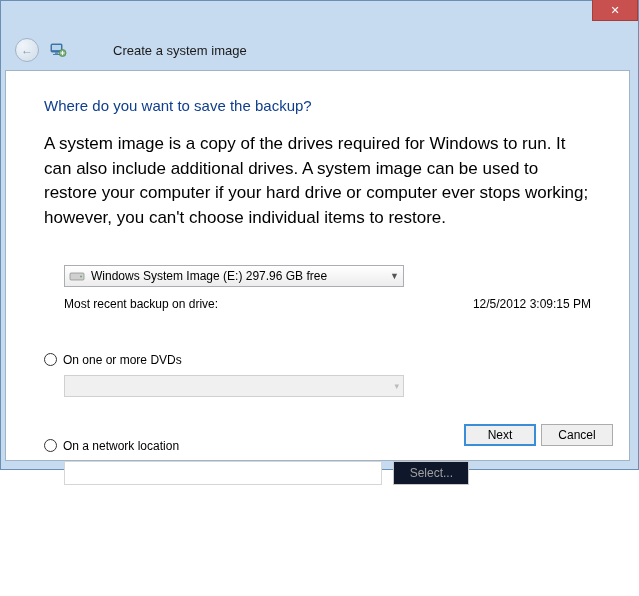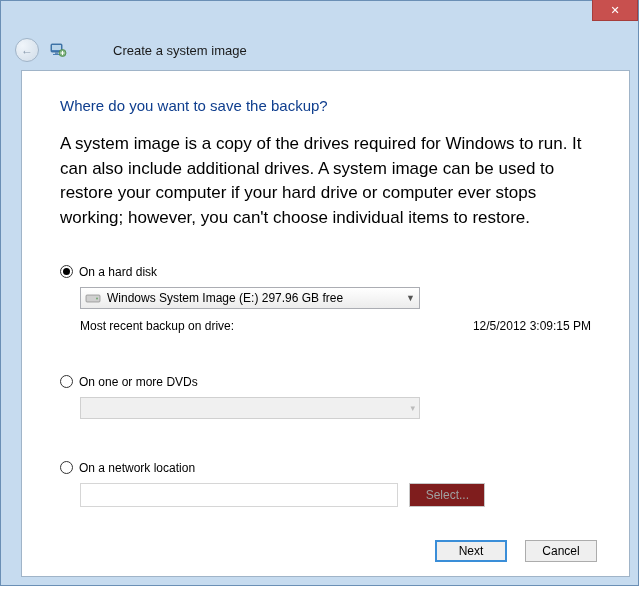--- a/index.html
+++ b/index.html
@@ -65,22 +65,22 @@
   }
   .header-title {
     color: #1a1a1a;
     font-size: 13px;
     margin-left: 36px;
   }
   .content-wrap {
     border: 1px solid #6a8fb5;
     border-top: none;
     background: #c6dbef;
-    padding: 0 8px 8px 20px;
-    height: 516px;
+    padding: 0 8px 8px 4px;
+    height: 400px;
   }
   .content {
     background: #fff;
     height: 100%;
     padding: 26px 38px 14px 38px;
     position: relative;
     border: 1px solid #a0b4c8;
   }
   .main-heading {
     color: #0f3e8e;
@@ -166,35 +166,35 @@
     height: 24px;
     border: 1px solid #d6d6d6;
     background: #fff;
     display: inline-block;
     vertical-align: top;
   }
   .select-btn {
     width: 76px;
     height: 24px;
     border: 1px solid #c8c8c8;
-    background: #7f1d1d;
+    background: #0f172a;
     color: #a0a0a0;
     font-size: 12px;
     margin-left: 8px;
     display: inline-flex;
     align-items: center;
     justify-content: center;
     vertical-align: top;
   }
   .footer {
     position: absolute;
-    right: 32px;
+    right: 16px;
     bottom: 14px;
     display: flex;
-    gap: 18px;
+    gap: 5px;
     margin-top: 12px;
   }
   .btn {
     width: 72px;
     height: 22px;
     border: 1px solid #acacac;
     background: #efefef;
     font-size: 12px;
     display: flex;
     align-items: center;
@@ -232,24 +232,20 @@
 </div>
 
 <div class="content-wrap">
   <div class="content">
 
     <h1 class="main-heading">Where do you want to save the backup?</h1>
 
     <div class="description">A system image is a copy of the drives required for Windows to run. It can also include additional drives. A system image can be used to restore your computer if your hard drive or computer ever stops working; however, you can't choose individual items to restore.</div>
 
     <div class="option-group">
-      <div class="radio-row">
-        <span class="radio checked"></span>
-        <span class="radio-label">On a hard disk</span>
-      </div>
       <div class="indent">
         <div class="dropdown">
           <span class="drive-icon">
             <svg viewBox="0 0 16 12" width="16" height="12">
               <rect x="1" y="3" width="14" height="7" rx="1" fill="#d0d0d0" stroke="#888" stroke-width="0.7"></rect>
               <circle cx="12" cy="6.5" r="1" fill="#6fa86f"></circle>
             </svg>
           </span>
           <span>Windows System Image (E:)  297.96 GB free</span>
           <span class="dropdown-arrow">▼</span>

